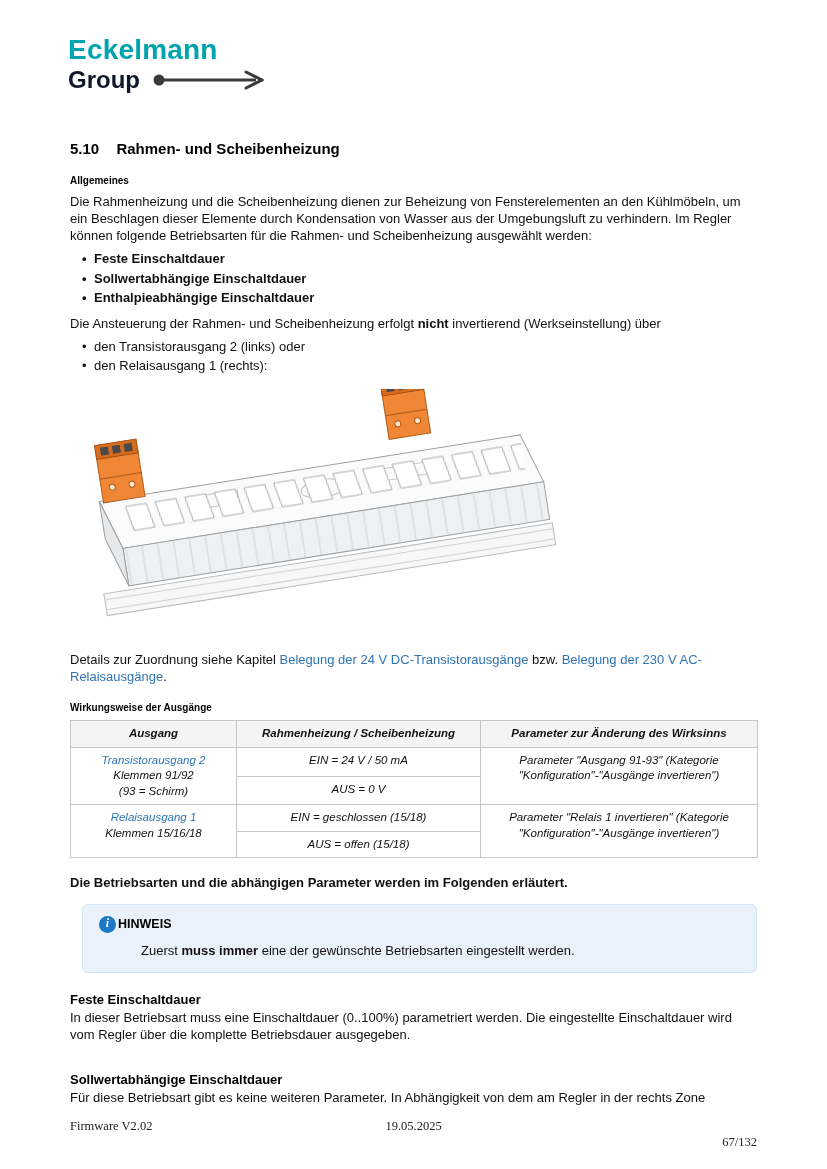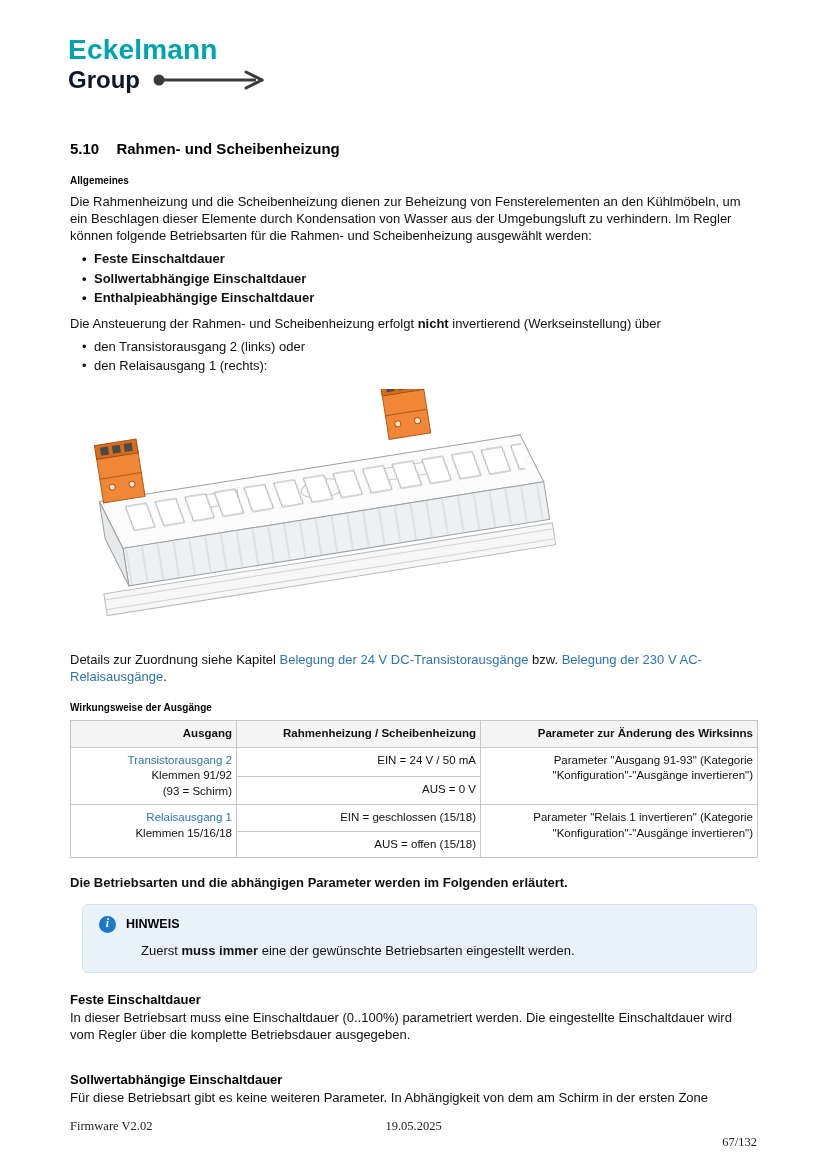--- a/index.html
+++ b/index.html
@@ -30,33 +30,33 @@
   ul.bullets.boldlist li{font-weight:bold;}
 
   a.doclink{color:#2e74b5;text-decoration:none;cursor:pointer;}
 
   
   figure.board{margin:14px 0 0 12px;height:252px;}
 
   
   .table-wrap{margin-top:6px;}
   table.outputs{border-collapse:collapse;width:687px;font-size:11.5px;line-height:1.35;table-layout:fixed;}
-  table.outputs th,table.outputs td{border:1px solid #c6c6c6;padding:5px 4px;vertical-align:top;text-align:right;}
+  table.outputs th,table.outputs td{border:1px solid #c6c6c6;padding:5px 16px;vertical-align:top;text-align:center;font-style:italic;}
   table.outputs th{background:#f4f4f4;font-weight:bold;}
   table.outputs td{background:#fff;}
   .cell-line{display:block;}
 
   
   p.statement{margin:16px 0 12px;font-weight:bold;}
 
   
   .note{margin:12px 0 0 12px;width:675px;box-sizing:border-box;
     background:#e9f2fb;border:1px solid #d2e3f4;border-radius:6px;
     padding:11px 16px 13px;}
-  .note-title-row{display:flex;align-items:flex-end;gap:10px;}
+  .note-title-row{display:flex;align-items:flex-end;gap:2px;}
   .info-icon{width:17px;height:17px;border-radius:50%;background:#1c78c8;color:#fff;
     display:inline-flex;align-items:center;justify-content:center;flex:0 0 17px;
     font-family:"Liberation Serif",serif;font-weight:bold;font-style:italic;font-size:12px;}
   .info-icon::before{content:"i";}
   .note-title{font-weight:bold;font-size:12.5px;color:#000;}
   .note-text{margin:9px 0 0 42px;}
 
   .block-heading{font-size:13px;font-weight:bold;color:#000;margin:18px 0 0;}
   .block-heading + p.body{margin-top:1px;}
   .block-gap{margin-top:28px;}
@@ -213,21 +213,21 @@
       </div>
       <p class="note-text">
         <span>Zuerst </span><span class="bold">muss immer</span><span> eine der gewünschte Betriebsarten eingestellt werden.</span>
       </p>
     </div>
 
     <h3 class="block-heading">Feste Einschaltdauer</h3>
     <p class="body">In dieser Betriebsart muss eine Einschaltdauer (0..100%) parametriert werden. Die eingestellte Einschaltdauer wird vom Regler über die komplette Betriebsdauer ausgegeben.</p>
 
     <h3 class="block-heading block-gap">Sollwertabhängige Einschaltdauer</h3>
-    <p class="body">Für diese Betriebsart gibt es keine weiteren Parameter. In Abhängigkeit von dem am Schirm in der ersten Zone</p>
+    <p class="body">Für diese Betriebsart gibt es keine weiteren Parameter. In Abhängigkeit von dem am Regler in der rechts Zone</p>
 
   </main>
 
   <footer class="footer">
     <span class="f-left">Firmware V2.02</span>
     <span class="f-center">19.05.2025</span>
     <span class="f-right">67/132</span>
   </footer>
 
 </div>

